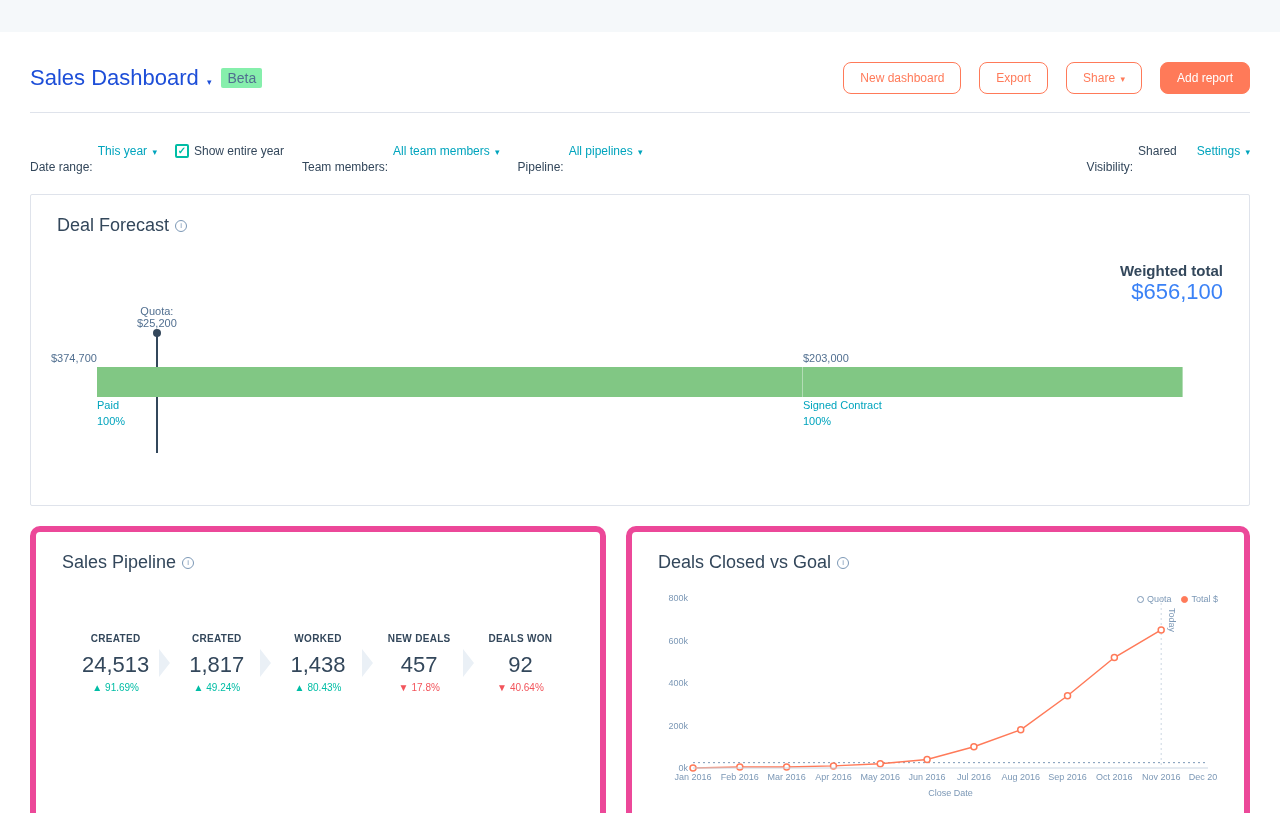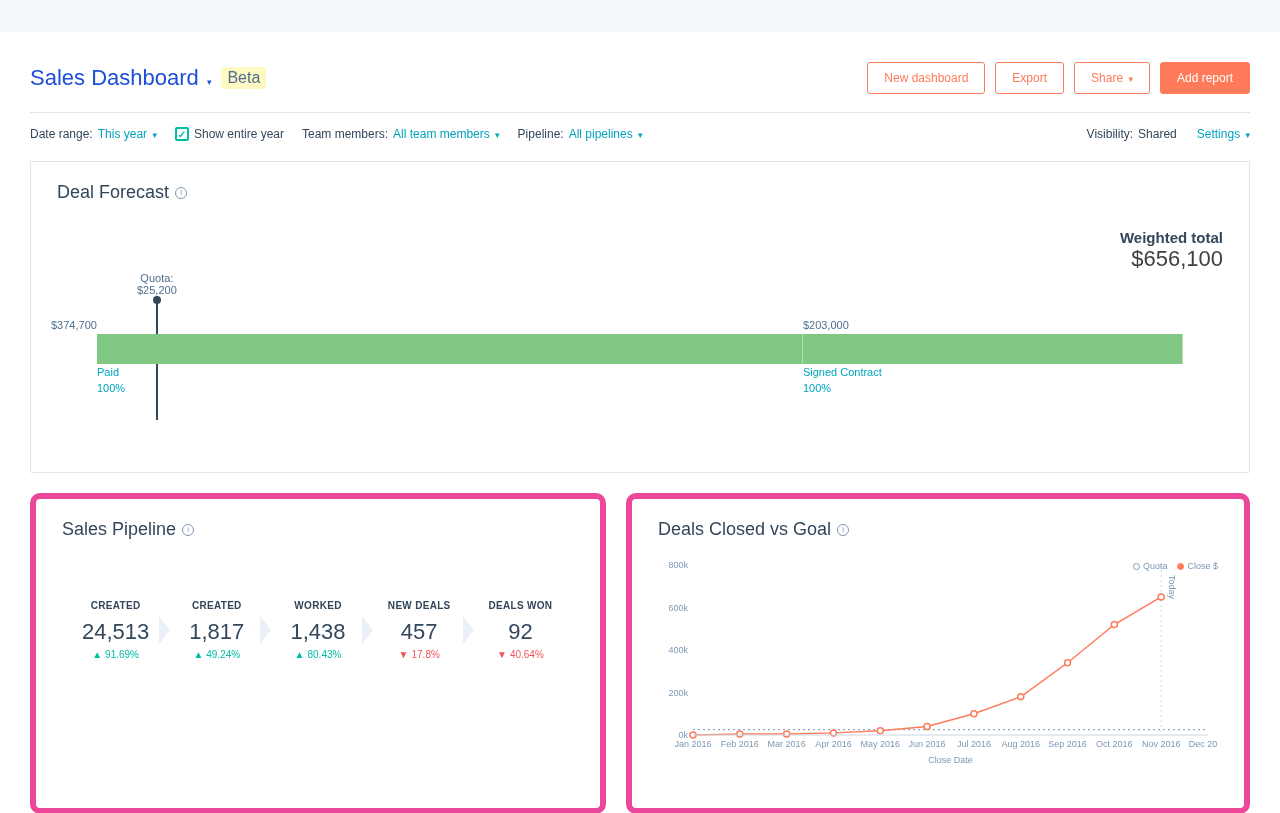--- a/index.html
+++ b/index.html
@@ -1,41 +1,41 @@
 <!DOCTYPE html>
 <html><head>
 <meta charset="utf-8">
 <style>
   * { box-sizing: border-box; margin: 0; padding: 0; font-family: -apple-system, BlinkMacSystemFont, "Segoe UI", Helvetica, Arial, sans-serif; }
   body { background: #f5f8fa; color: #33475b; font-size: 13px; }
   .page { padding: 30px 30px 0 30px; background: #ffffff; margin: 32px 0 0 0; }
   .title-row { display: flex; align-items: center; justify-content: space-between; padding-bottom: 18px; border-bottom: 1px solid #dfe3eb; }
   .title-left { display: flex; align-items: center; gap: 10px; }
   .dash-title { color: #1d4ed8; font-size: 22px; font-weight: 400; }
-  .beta-pill { background: #fef9c3; color: #516f90; font-size: 16px; padding: 2px 6px; border-radius: 2px; }
+  .beta-pill { background: #86efac; color: #516f90; font-size: 14px; padding: 2px 6px; border-radius: 2px; }
   .title-right { display: flex; gap: 10px; }
-  .btn { border: 1px solid; padding: 8px 16px; font-size: 12px; border-radius: 3px; cursor: pointer; background: #fff; }
+  .btn { border: 1px solid; padding: 8px 16px; font-size: 12px; border-radius: 8px; cursor: pointer; background: #fff; margin-left: 8px; }
   .btn-outline { color: #ff7a59; border-color: #ff7a59; }
   .btn-solid { background: #ff7a59; color: #fff; border-color: #ff7a59; }
   .caret { font-size: 9px; margin-left: 2px; }
   .filter-row { display: flex; align-items: center; justify-content: space-between; padding: 14px 0 20px 0; font-size: 12px; color: #33475b; }
   .filter-left { display: flex; align-items: center; gap: 18px; flex-wrap: wrap; }
   .filter-group { display: flex; align-items: center; gap: 5px; }
-  .filter-label { color: #33475b; }
+  .filter-label { color: #33475b; margin-top: 33px; }
   .filter-val { color: #00a4bd; cursor: pointer; }
   .checkbox { width: 14px; height: 14px; border: 2px solid #00bda5; border-radius: 2px; display:inline-flex; align-items:center; justify-content:center; }
   .checkbox::after { content: "✓"; color:#00bda5; font-size:10px; font-weight:bold; }
   .filter-right { display: flex; align-items: center; gap: 20px; }
   .card { background: #fff; border: 1px solid #dfe3eb; border-radius: 2px; padding: 20px 26px; margin-bottom: 20px; }
   .card-title { font-size: 18px; font-weight: 500; color: #33475b; display:flex; align-items:center; gap:6px; }
   .info-icon { width:12px; height:12px; border:1px solid #7c98b6; border-radius:50%; display:inline-flex; align-items:center; justify-content:center; font-size:8px; color:#7c98b6; }
   .forecast-top { display:flex; justify-content:flex-end; margin-top:26px;}
   .weighted { text-align:right; }
   .weighted-label { font-weight:700; font-size:15px; }
-  .weighted-val { font-size:22px; color:#404040; }
+  .weighted-val { font-size:22px; color:#3b82f6; }
   .forecast-body { position: relative; height: 180px; margin: 0 40px; }
   .quota-col { position:absolute; left:40px; top:0; text-align:center; font-size:11px; color:#516f90; }
   .quota-line { width:2px; height:120px; background:#33475b; margin:4px auto 0; position:relative; }
   .quota-dot { width:8px; height:8px; background:#33475b; border-radius:50%; position:absolute; top:-4px; left:-3px; }
   .bar-row { position:absolute; top:62px; left:0; right:0; height:30px; display:flex; }
   .bar-seg { background:#81c784; height:100%; border-right:1px solid rgba(255,255,255,0.4); }
   .seg-label-top { position:absolute; font-size:11px; color:#516f90; top:-15px; }
   .seg-label-bot { position:absolute; top:32px; font-size:11px; color:#00a4bd; }
   .seg-label-pct { position:absolute; top:48px; font-size:11px; color:#00a4bd; }
   .row-2 { display:flex; gap:20px; }
@@ -191,21 +191,21 @@
         <span class="info-icon">i</span>
       </div>
       <div class="chart-area">
         <div class="legend">
           <span class="legend-item">
                 <span class="legend-sw" style="border-color:#7c98b6;"></span>
                 <span>Quota</span>
               </span>
           <span class="legend-item">
                 <span class="legend-sw" style="border-color:#ff7a59; background:#ff7a59;"></span>
-                <span>Close $</span>
+                <span>Total $</span>
               </span>
         </div>
         <svg id="deals-svg" width="560" height="220">
               <text x="30" y="183" text-anchor="end">0k</text>
               <text x="30" y="140.5" text-anchor="end">200k</text>
               <text x="30" y="98" text-anchor="end">400k</text>
               <text x="30" y="55.5" text-anchor="end">600k</text>
               <text x="30" y="13" text-anchor="end">800k</text>
               <line x1="35" y1="174.645" x2="550" y2="174.645" stroke="#7c98b6" stroke-width="1" stroke-dasharray="2,3"></line>
               <line x1="503.1818181818182" y1="10" x2="503.1818181818182" y2="180" stroke="#cbd6e2" stroke-width="1" stroke-dasharray="2,3"></line>

